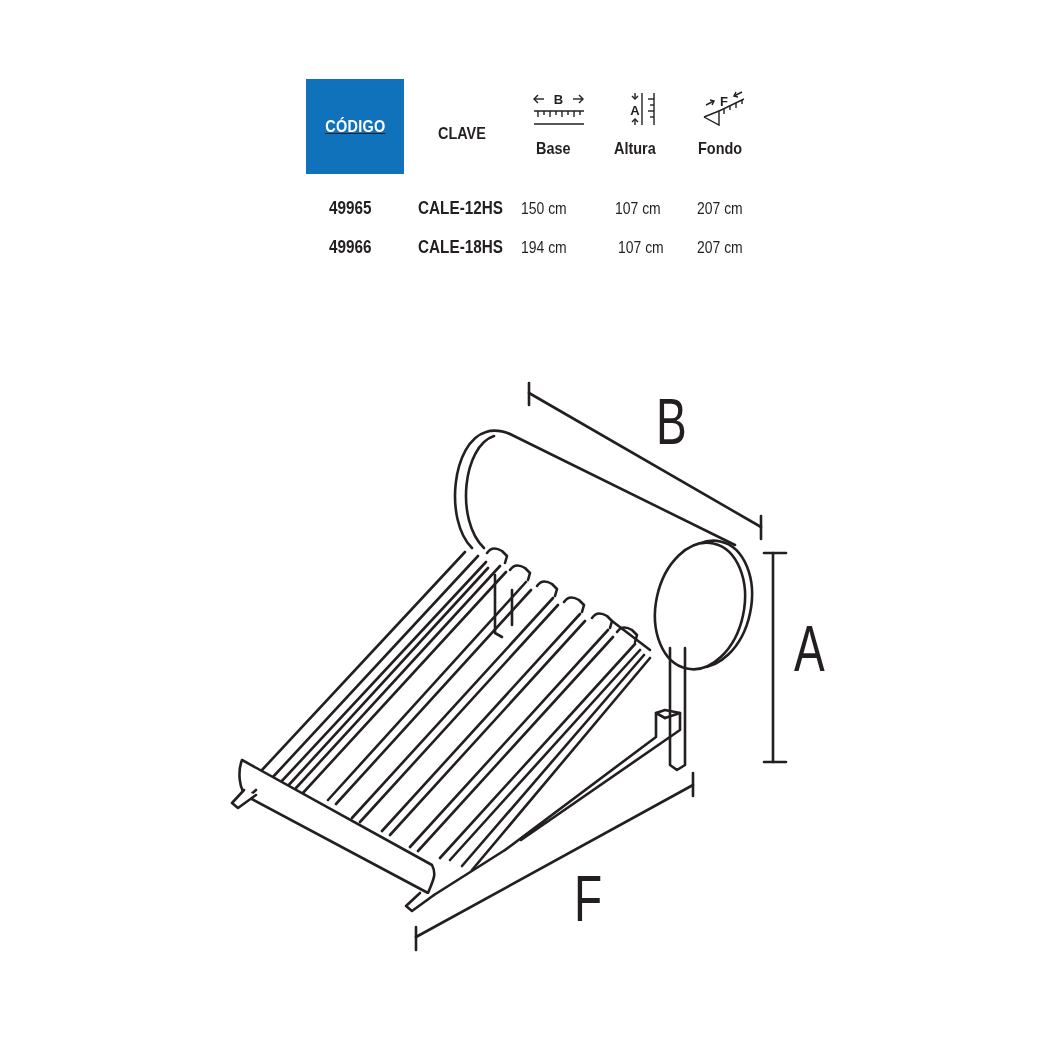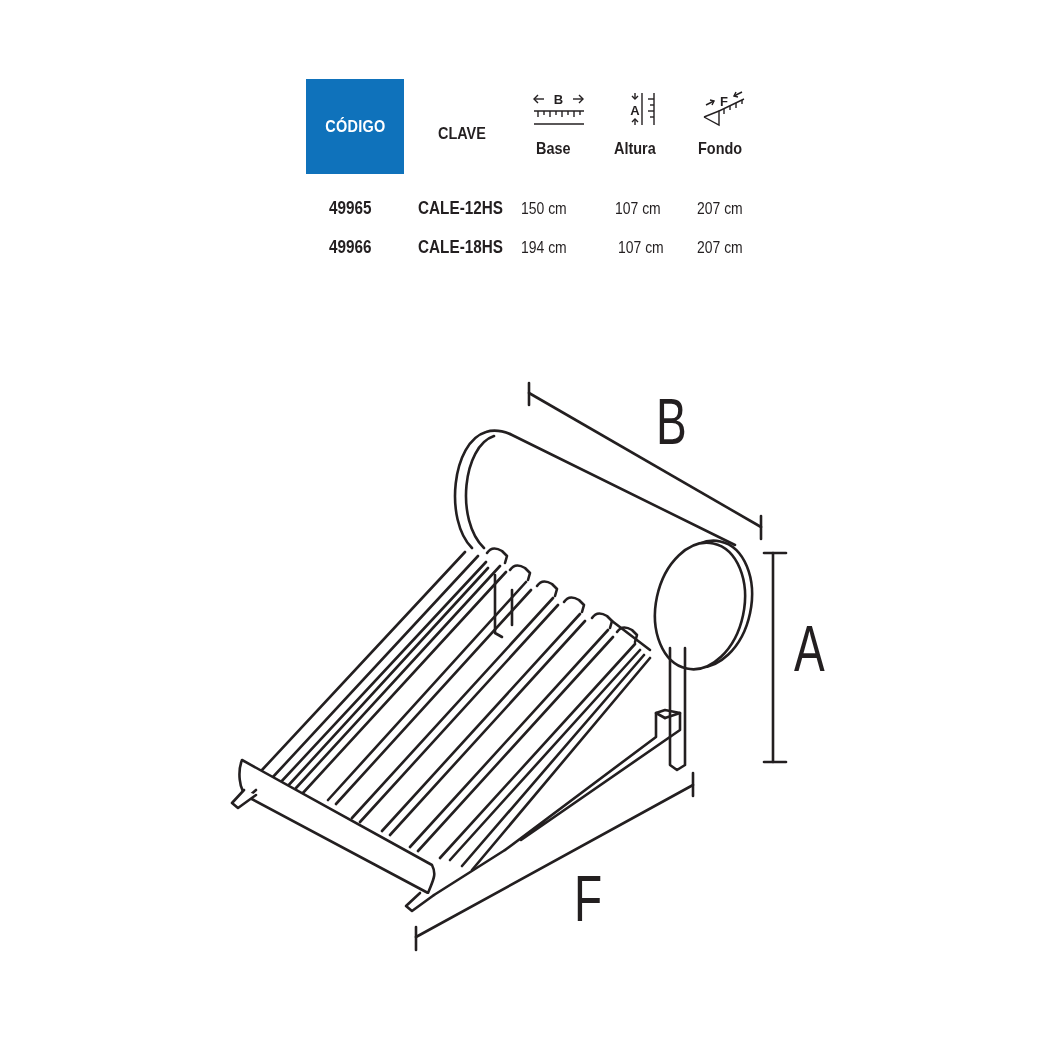--- a/index.html
+++ b/index.html
@@ -1,20 +1,20 @@
 <!DOCTYPE html>
 <html><head>
 <meta charset="utf-8">
 <style>
   html, body { margin: 0; padding: 0; background: #ffffff; }
   body { width: 1060px; height: 1060px; position: relative; overflow: hidden;
          font-family: "Liberation Sans", "DejaVu Sans", sans-serif; color: #231f20; }
   .spec-table { position: absolute; left: 306px; top: 79px; width: 460px; height: 190px; }
   .codigo-box { position: absolute; left: 0; top: 0; width: 98px; height: 95px; background: #0f72bb;
-                display: flex; align-items: center; justify-content: center; }
+                display: flex; align-items: center; justify-content: center; text-decoration: underline; }
   .codigo-box span { color: #ffffff; font-weight: bold; font-size: 17px; letter-spacing: 0.3px;
                      transform: scaleX(0.85); display: inline-block; }
   .hdr { position: absolute; font-weight: bold; font-size: 17px; transform: scaleX(0.85);
          transform-origin: left center; white-space: nowrap; }
   .hdr-icon { position: absolute; }
   .cell { position: absolute; font-size: 17px; white-space: nowrap; transform: scaleX(0.82);
           transform-origin: left center; }
   .cell.bold { font-weight: bold; font-size: 18px; transform: scaleX(0.85); }
   .drawing { position: absolute; left: 0; top: 0; width: 1060px; height: 1060px; }
   .dim-letter { position: absolute; font-size: 64px; font-weight: normal; transform: scaleX(0.72);

